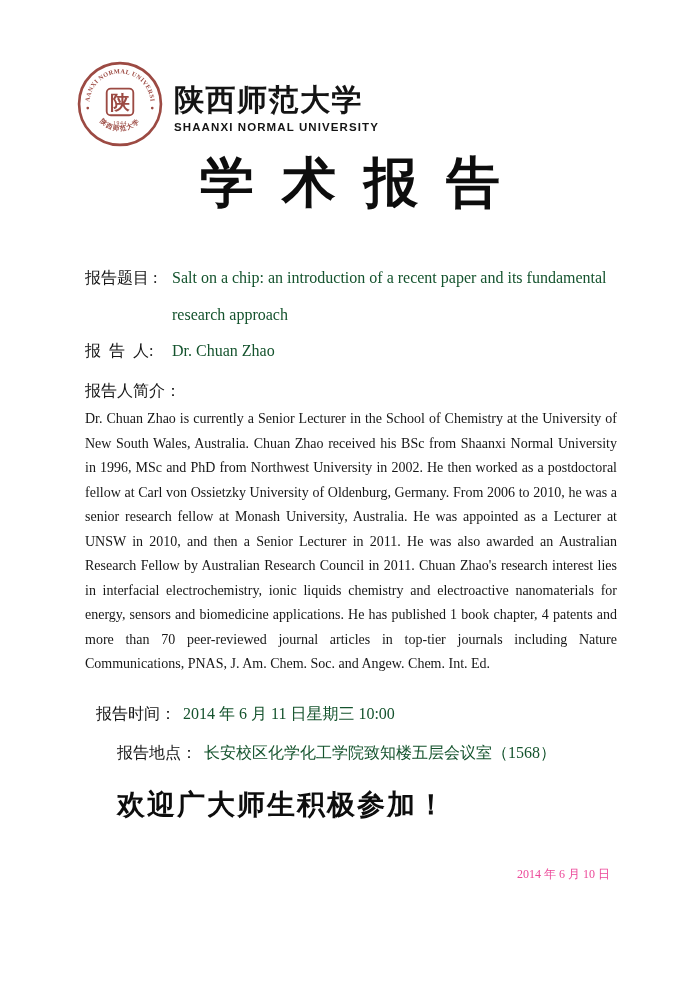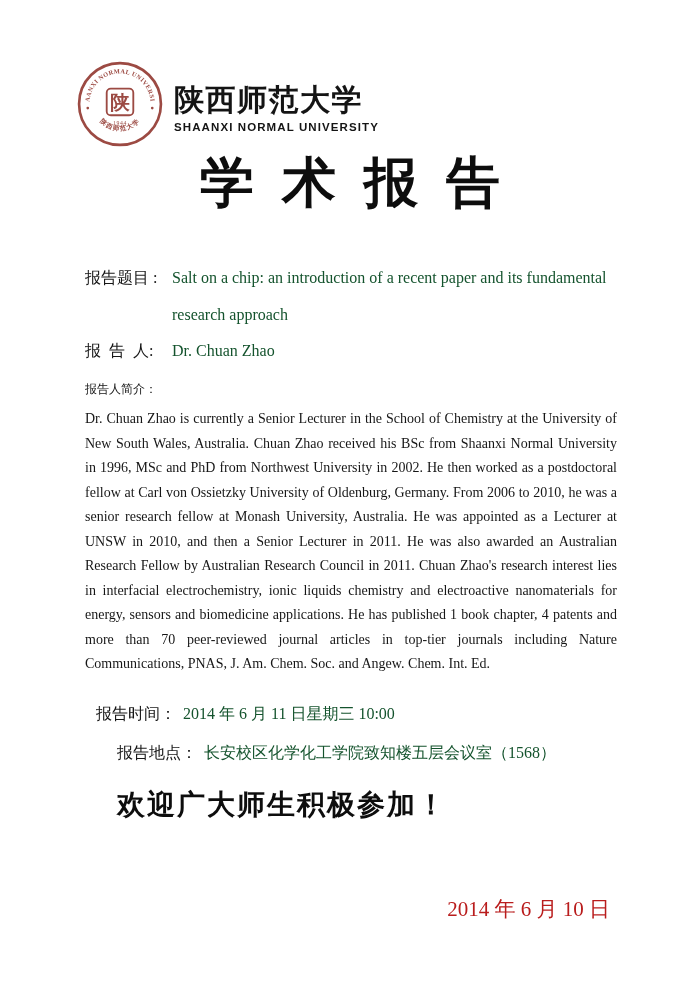--- a/index.html
+++ b/index.html
@@ -37,38 +37,38 @@
     color:#0d0d0d;
     line-height:1.4;
   }
 
   
   .row{position:absolute;left:85px;width:532px;display:flex;font-size:16px;}
   .row .label{flex:0 0 87px;white-space:pre;color:#161616;}
   .row .value{flex:1 1 auto;color:#14532d;}
   .row-title{top:259px;line-height:37px;}
   .row-speaker{top:340px;line-height:22px;justify-content:center;}
-  .bio-label{position:absolute;left:85px;top:381px;font-size:12px;color:#161616;}
+  .bio-label{position:absolute;left:85px;top:381px;font-size:16px;color:#161616;}
   .bio{
     position:absolute;left:85px;top:407px;width:532px;
     font-size:14px;line-height:24.5px;
     text-align:justify;color:#161616;
   }
   .row-time{top:703px;line-height:22px;margin-left:11px;}
   .row-location{top:742px;line-height:22px;margin-left:32px;}
 
   
   .welcome{
     position:absolute;top:786px;left:0;width:564px;
     text-align:center;
     font-size:28px;font-weight:700;letter-spacing:2px;
     color:#0d0d0d;
   }
   .team{position:absolute;top:838px;right:88px;font-size:17px;letter-spacing:1px;color:#161616;}
-  .date{position:absolute;top:895px;right:90px;font-size:21px;color:#b91c1c;}
+  .date{position:absolute;top:866px;right:90px;font-size:12px;color:#ec4899;}
 
   .seal text{font-family:"Liberation Serif","DejaVu Serif",serif;}
 </style>
 </head>
 <body>
 
 <div class="page">
 
   <div class="header">
     <svg class="seal" viewBox="0 0 86 86" aria-hidden="true">

